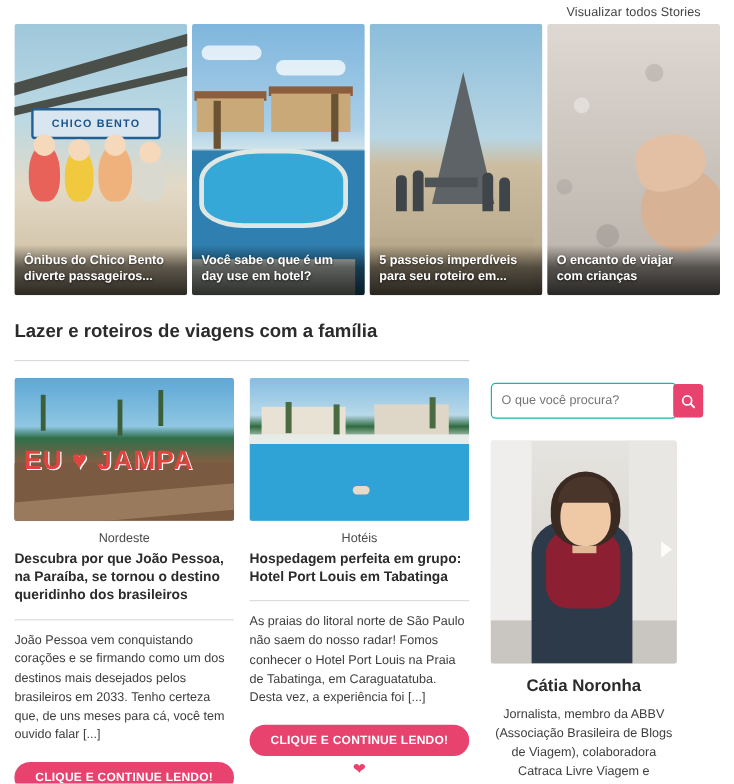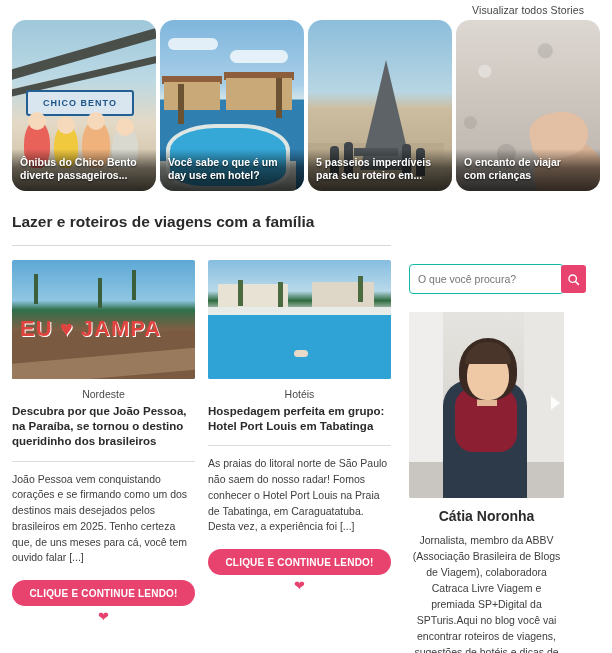--- a/index.html
+++ b/index.html
@@ -27,23 +27,23 @@
     letter-spacing: 0.1px;
   }
   .stories-row {
     display: flex;
     gap: 4px;
     padding: 0 12px;
   }
   .story {
     position: relative;
     width: 136px;
-    height: 171px;
+    height: 226px;
     overflow: hidden;
-    border-radius: 14px;
+    border-radius: 2px;
     flex: 1 1 0;
   }
   .story .art { position: absolute; inset: 0; }
   .story .caption {
     position: absolute;
     left: 0; right: 0; bottom: 0;
     padding: 7px 18px 9px 8px;
     color: #fff;
     font-size: 10.5px;
     line-height: 1.25;
@@ -298,21 +298,21 @@
               <div class="palmx pb"></div>
               <div class="palmx pc"></div>
             <div class="ground"></div>
               <div class="path"></div>
             <div class="letters">EU ♥ JAMPA</div>
           </div>
         </div>
         <div class="cat">Nordeste</div>
         <div class="headline">Descubra por que João Pessoa, na Paraíba, se tornou o destino queridinho dos brasileiros</div>
         <div class="rule"></div>
-        <div class="excerpt">João Pessoa vem conquistando corações e se firmando como um dos destinos mais desejados pelos brasileiros em 2025.  Tenho certeza que, de uns meses para cá, você tem ouvido falar [...]</div>
+        <div class="excerpt">João Pessoa vem conquistando corações e se firmando como um dos destinos mais desejados pelos brasileiros em 2033.  Tenho certeza que, de uns meses para cá, você tem ouvido falar [...]</div>
         <button class="cta">CLIQUE E CONTINUE LENDO!</button>
         <div class="heart">❤</div>
       </div>
 
       <div class="card">
         <div class="thumb">
           <div class="art-c2">
             <div class="bldg"></div>
               <div class="bldg2"></div>
             <div class="tree t1"></div>

